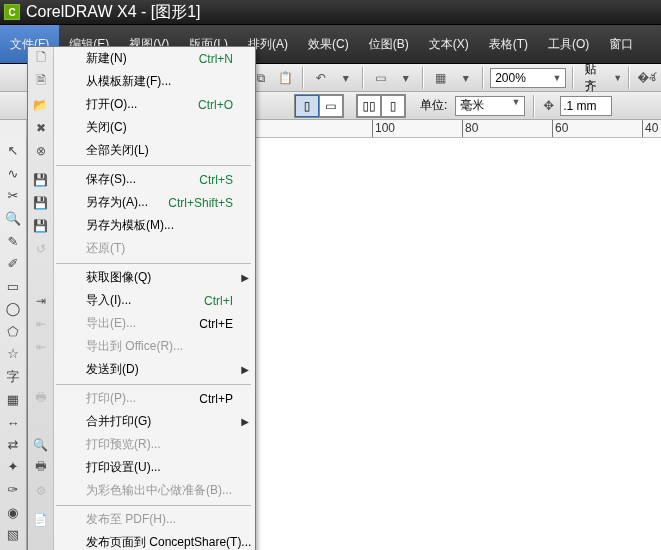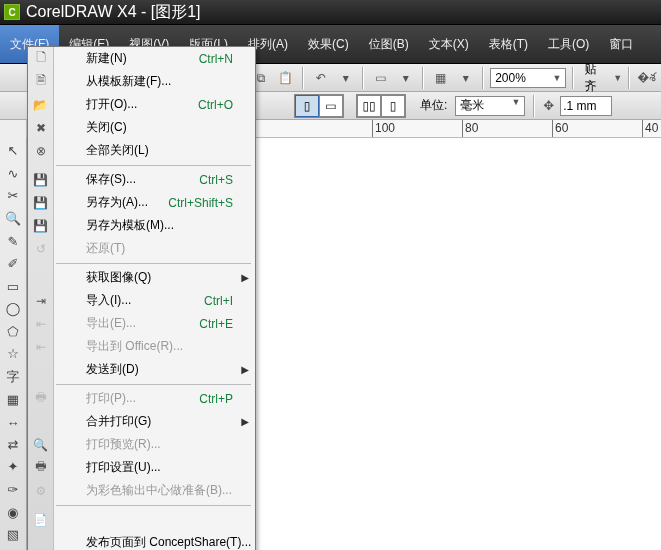--- a/index.html
+++ b/index.html
@@ -31,21 +31,21 @@
 .toolbox .tbx{width:23px;height:23px;border:1px solid transparent;display:flex;align-items:center;justify-content:center;font-size:13px;color:#444;}
 .canvas-area{flex:1;background:#fff;position:relative;}
 
 .dropdown{position:absolute;left:27px;top:46px;width:229px;background:#f4f4f4;border:1px solid #7a7a7a;box-shadow:2px 2px 4px rgba(0,0,0,.3);z-index:50;}
 .dropdown .dd-row{height:23px;display:flex;align-items:center;position:relative;cursor:default;}
 .dropdown .dd-row.disabled{color:#999;}
 .dropdown .dd-icon{width:26px;display:flex;align-items:center;justify-content:center;font-size:12px;color:#555;border-right:0;}
 .dropdown .icon-col{position:absolute;left:0;top:0;bottom:0;width:26px;background:linear-gradient(#eaeaea,#d7d7d7);border-right:1px solid #c0c0c0;}
 .dropdown .dd-label{flex:1;padding-left:32px;}
 .dropdown .dd-shortcut{padding-right:22px;color:#15803d;}
-.dropdown .dd-row.disabled .dd-shortcut{color:#15803d;text-align:right;}
+.dropdown .dd-row.disabled .dd-shortcut{color:#000000;text-align:right;}
 .dropdown .dd-arrow{position:absolute;right:6px;font-size:10px;color:#333;}
 .dropdown .dd-sep{height:6px;display:flex;align-items:center;}
 .dropdown .dd-sep hr{flex:1;margin-left:28px;margin-right:4px;border:none;border-top:1px solid #bbb;}
 .snap-label{margin-left:4px;}
 </style>
 </head>
 <body>
 
 <div class="titlebar">
   <div class="app-icon">C</div>
@@ -254,18 +254,19 @@
     </div>
     <div class="dd-row disabled">
       <div class="dd-icon" style="position: relative; z-index: 1; color: rgb(187, 187, 187);">⚙</div>
       <div class="dd-label">为彩色输出中心做准备(B)...</div>
     </div>
     <div class="dd-sep">
       <hr>
     </div>
     <div class="dd-row disabled">
       <div class="dd-icon" style="position: relative; z-index: 1; color: rgb(187, 187, 187);">📄</div>
+      <div class="dd-label">发布至 PDF(H)...</div>
     </div>
     <div class="dd-row">
       <div class="dd-icon" style="position: relative; z-index: 1;"></div>
       <div class="dd-label">发布页面到 ConceptShare(T)...</div>
     </div>
   </div>
 
 </body></html>

